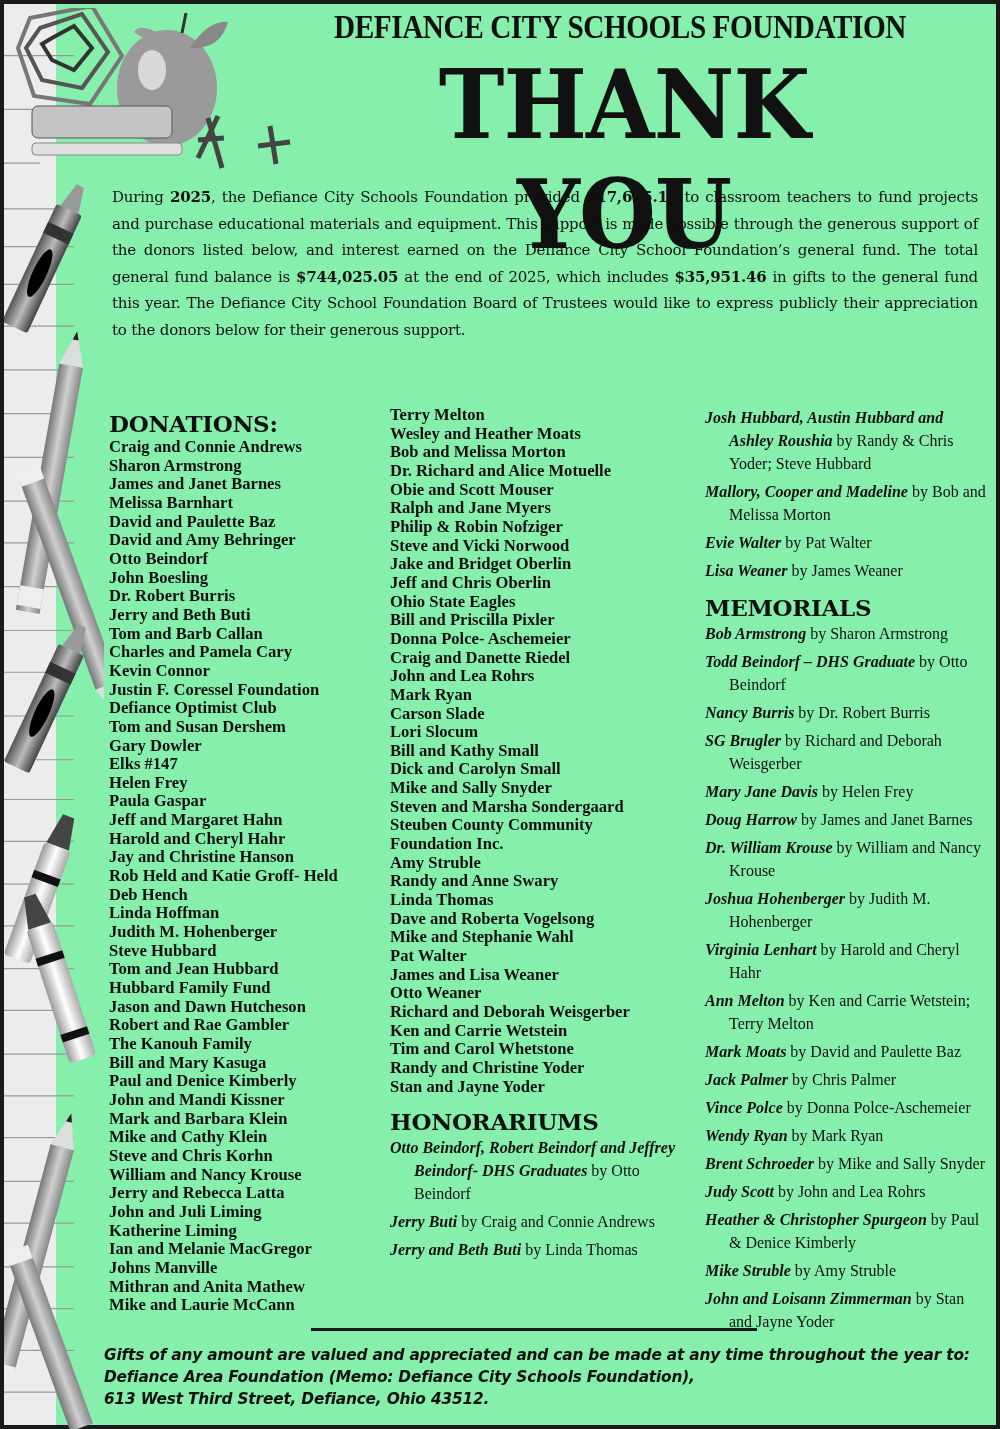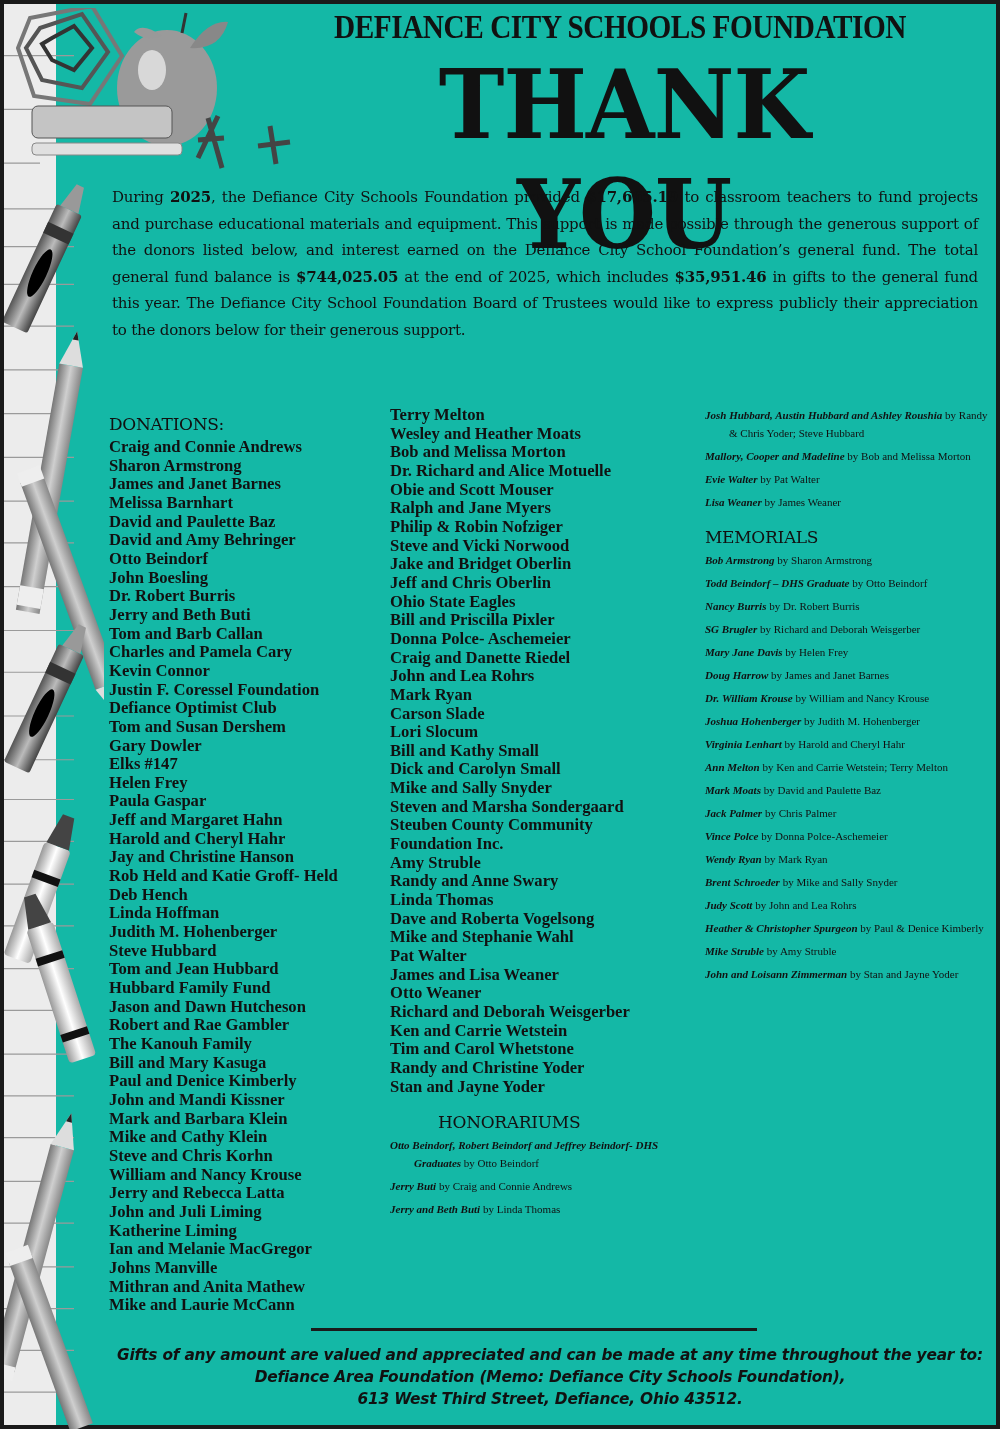--- a/index.html
+++ b/index.html
@@ -1,19 +1,19 @@
 <!DOCTYPE html>
 <html><head>
 <meta charset="utf-8">
 <style>
   * { box-sizing: border-box; margin: 0; padding: 0; }
   html, body { width: 1000px; height: 1429px; background: #ffffff; overflow: hidden; }
   .page {
     position: relative; width: 1000px; height: 1429px;
-    border: 4px solid #1a1a1a; background: #14b8a6;
+    border: 4px solid #1a1a1a; background: #86efac;
     font-family: "DejaVu Serif", serif; color: #111;
   }
   .margin-strip {
     position: absolute; left: 0; top: 0; width: 52px; height: 100%;
     background: #ececec;
   }
   .margin-lines { position: absolute; left: 0; top: 0; width: 70px; height: 100%; }
   .deco { position: absolute; left: 0; top: 0; width: 100px; height: 1429px; pointer-events: none; }
   .clipart { position: absolute; left: 8px; top: 4px; width: 280px; height: 165px; }
 
@@ -33,41 +33,41 @@
     text-align: justify; letter-spacing: -0.2px;
   }
   .intro b { font-weight: bold; }
 
   .col { position: absolute; top: 402px; font-family: "Liberation Serif", serif; }
   .col1 { left: 105px; width: 290px; }
   .col2 { left: 386px; width: 290px; }
   .col3 { left: 701px; width: 285px; }
 
   .section-title {
-    font-family: "DejaVu Serif", serif; font-weight: normal; font-size: 17px;
+    font-family: "DejaVu Serif", serif; font-weight: bold; font-size: 23px;
     line-height: 28px; letter-spacing: -0.3px;
   }
   .col1 .section-title { margin-top: 4px; }
   .donor {
     font-weight: bold; font-size: 16.6px; line-height: 18.65px; white-space: nowrap;
   }
   .honor {
-    font-size: 11px; line-height: 18px; padding-left: 24px; text-indent: -24px;
+    font-size: 16px; line-height: 23px; padding-left: 24px; text-indent: -24px;
     margin-bottom: 5px;
   }
   .honor .name { font-weight: bold; font-style: italic; }
   .col2 .honors { margin-top: 0; }
-  .col2 .section-title { margin-top: 12px; margin-left: 48px; }
+  .col2 .section-title { margin-top: 12px; }
   .col3 .mem-title { margin-top: 12px; }
 
   .rule {
     position: absolute; left: 307px; top: 1324px; width: 446px; height: 3px; background: #1a1a1a;
   }
   .footer {
-    position: absolute; left: 100px; top: 1340px; width: 892px; text-align: center;
+    position: absolute; left: 100px; top: 1340px; width: 892px; 
     font-family: "DejaVu Sans", sans-serif; font-weight: bold; font-style: italic;
     font-size: 15.4px; line-height: 22px; letter-spacing: -0.2px;
   }
 </style>
 </head>
 <body>
 
 <div class="page">
 
   <div class="margin-strip"></div>

